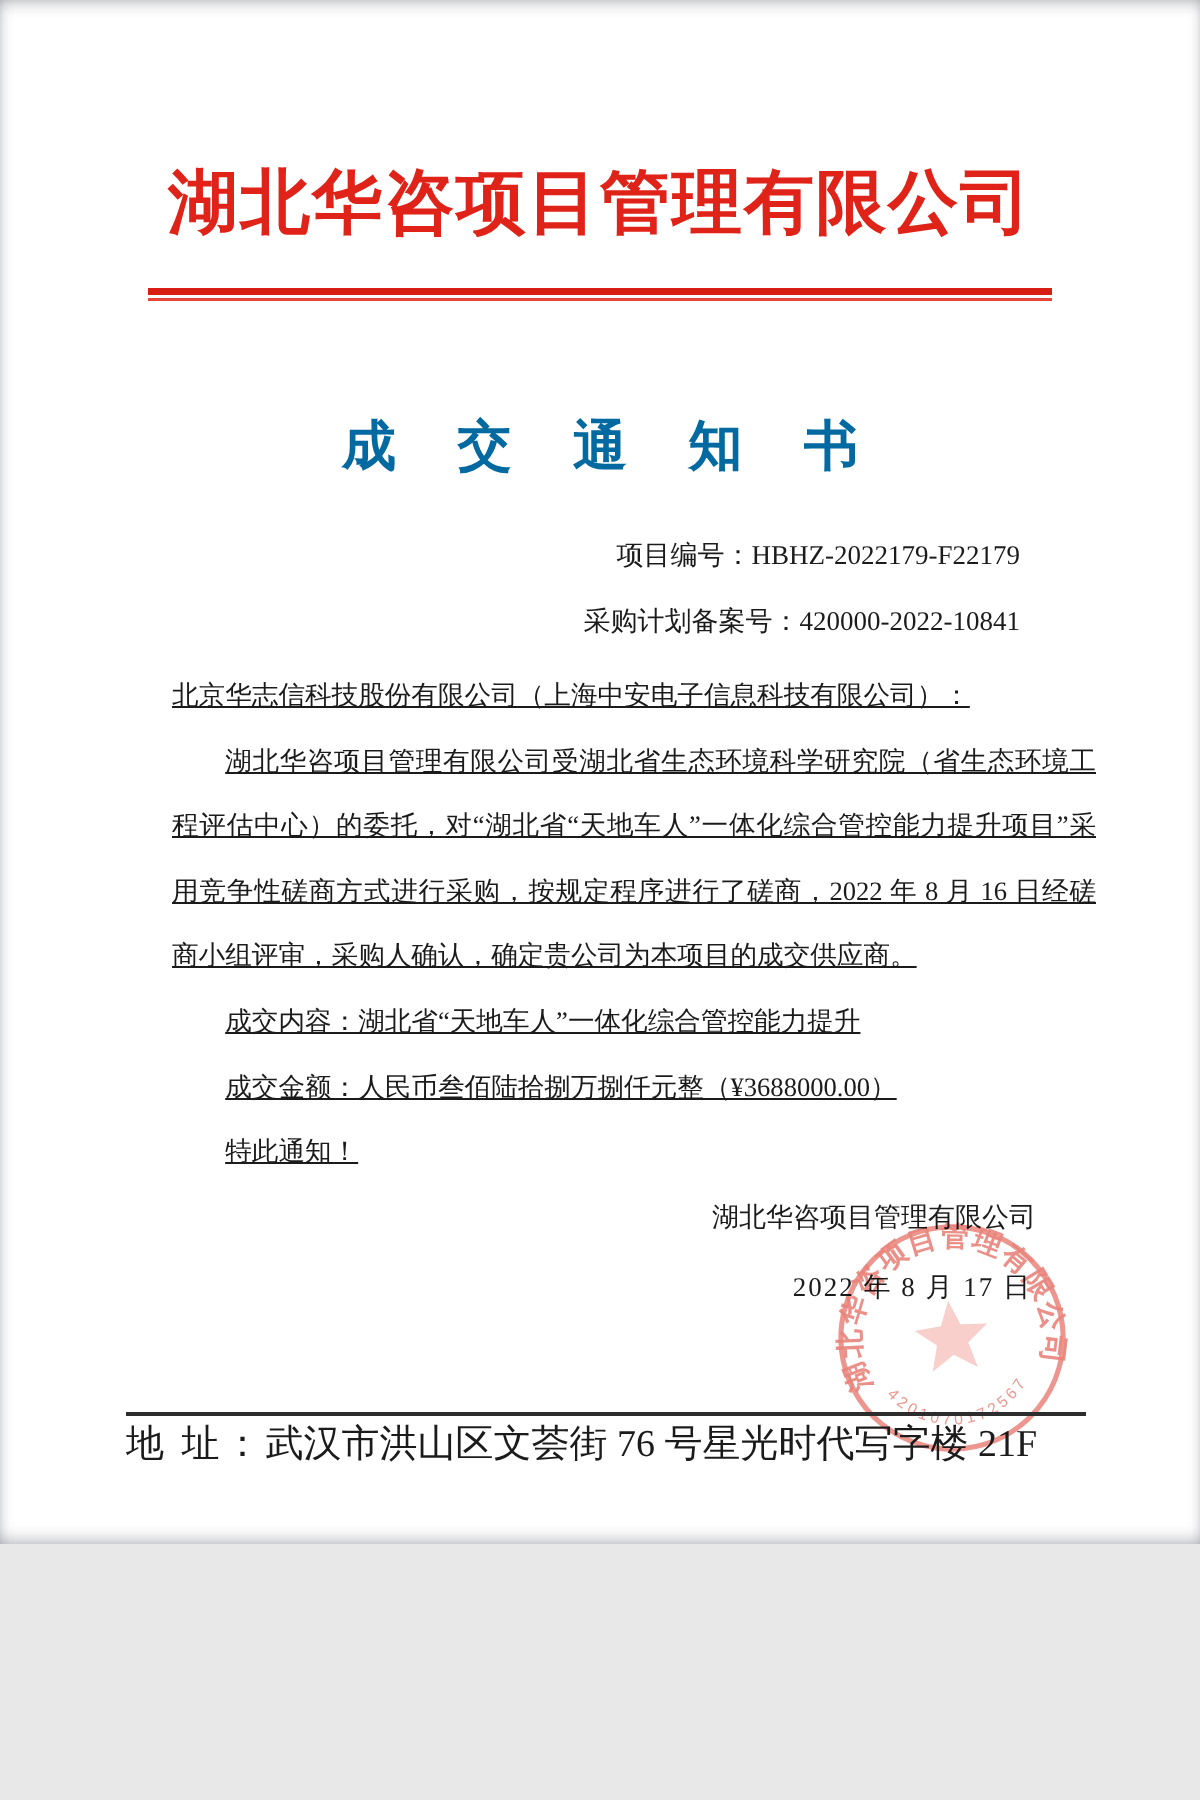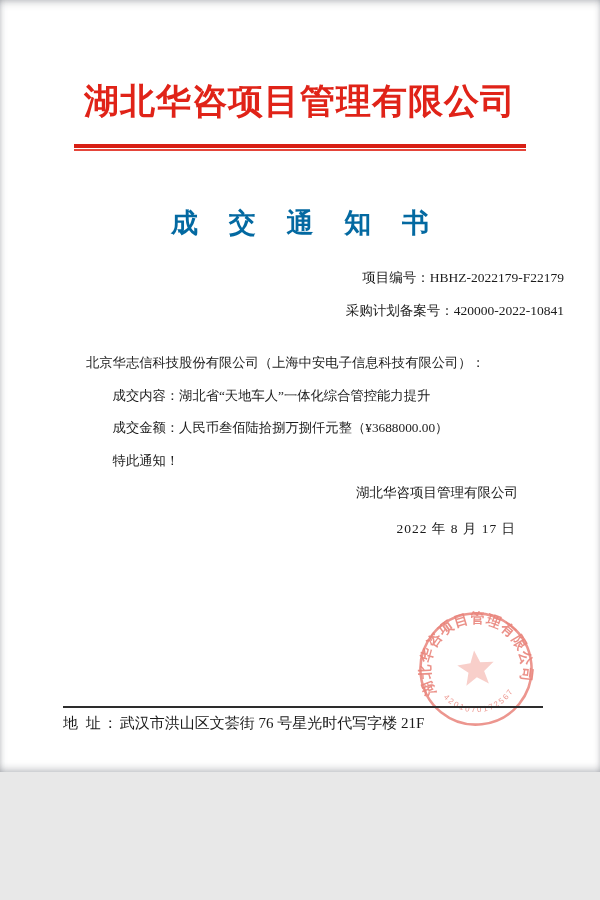--- a/index.html
+++ b/index.html
@@ -36,47 +36,48 @@
     margin-top:54px;
     text-align:center;
     font-size:27px;
     font-weight:bold;
     letter-spacing:12px;
     text-indent:12px;
     color:#0369a1;
   }
   .meta-block{
     margin-top:20px;
-    padding-right:36px;
+    padding-right:90px;
     text-align:right;
     font-size:13.5px;
     line-height:33px;
   }
   .doc-body{
-    margin:20px 52px 0 86px;
+    margin:5px 52px 0 86px;
     font-size:13.3px;
     line-height:32.6px;
     text-align:justify;
+    text-decoration:underline;
   }
   .doc-body p{margin:0;}
   .doc-body p.indent{text-indent:2em;}
   .signature-block{
     margin-top:0;
     padding-right:82px;
     text-align:right;
     font-size:13.5px;
     line-height:32.6px;
   }
   .signature-date{margin-top:3px;padding-right:2px;letter-spacing:1px;text-align:right;}
   .doc-footer{
     position:absolute;
     left:63px;right:57px;top:706px;
     border-top:2px solid #2d2d2d;
     padding-top:6px;
-    font-size:15px;
+    font-size:19px;
     line-height:18.5px;
   }
   .footer-row{white-space:nowrap;}
   .footer-label{letter-spacing:2px;}
   .company-seal{
     position:absolute;
     left:417px;top:610px;
     width:118px;height:118px;
     transform:rotate(-6deg);
     opacity:.82;
@@ -95,20 +96,21 @@
 
   <div class="notice-title">成 交 通 知 书</div>
 
   <div class="meta-block">
     <div class="meta-row"><span>项目编号：</span><span>HBHZ-2022179-F22179</span></div>
     <div class="meta-row"><span>采购计划备案号：</span><span>420000-2022-10841</span></div>
   </div>
 
   <div class="doc-body">
     <p>北京华志信科技股份有限公司（上海中安电子信息科技有限公司）：</p>
+    <p class="indent">湖北华咨项目管理有限公司受湖北省生态环境科学研究院（省生态环境工程评估中心）的委托，对“湖北省“天地车人”一体化综合管控能力提升项目”采用竞争性磋商方式进行采购，按规定程序进行了磋商，2022 年 8 月 16 日经磋商小组评审，采购人确认，确定贵公司为本项目的成交供应商。</p>
     <p class="indent">成交内容：湖北省“天地车人”一体化综合管控能力提升</p>
     <p class="indent">成交金额：人民币叁佰陆拾捌万捌仟元整（¥3688000.00）</p>
     <p class="indent">特此通知！</p>
   </div>
 
   <div class="signature-block">
     <div>湖北华咨项目管理有限公司</div>
     <div class="signature-date">2022 年 8 月 17 日</div>
   </div>
 

